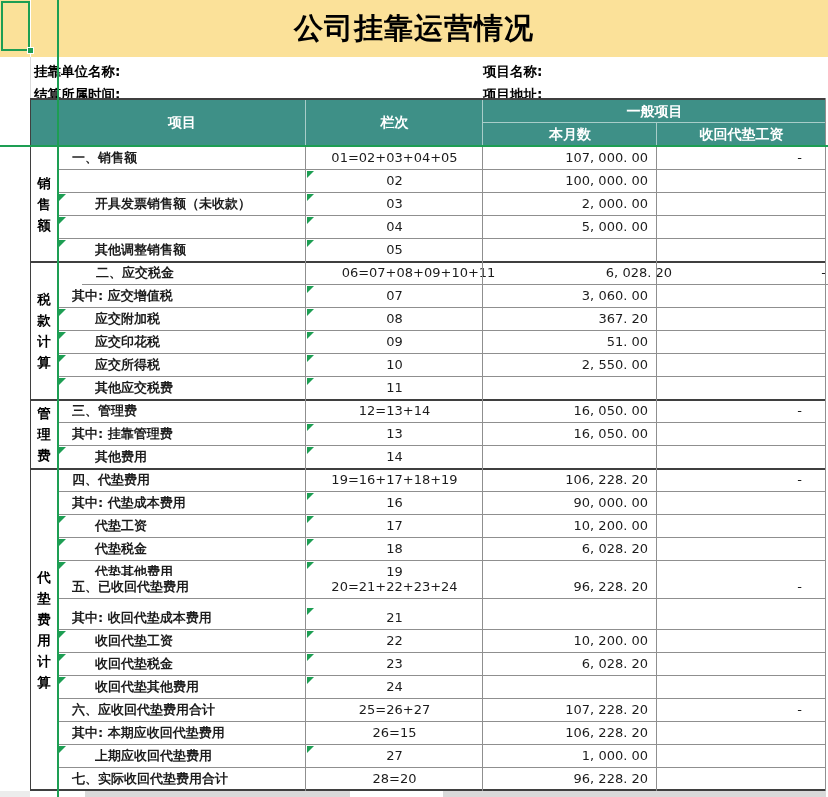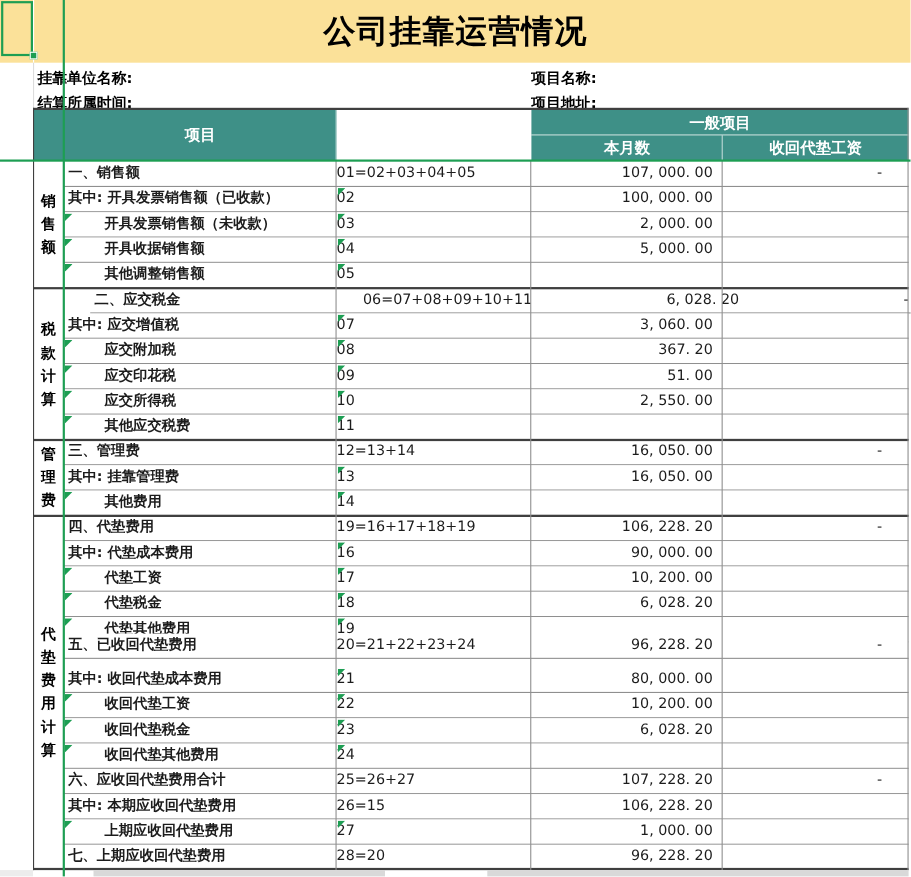--- a/index.html
+++ b/index.html
@@ -20,23 +20,23 @@
   .sel-box{position:absolute;left:1px;top:1px;width:29px;height:50px;border:2px solid #1d9e53;}
   .sel-handle{position:absolute;left:27px;top:47px;width:7px;height:7px;background:#1d9e53;border:1px solid #fff;}
   
   .field{position:absolute;height:18px;line-height:18px;font-size:13.5px;font-weight:700;color:#000;}
   
   .th{position:absolute;background:#3E9087;color:#fff;font-weight:700;font-size:14px;
       display:flex;align-items:center;justify-content:center;}
   
   .row{position:absolute;left:58px;width:768px;height:23px;border-bottom:1px solid #8f8f8f;background:#fff;}
   .c{position:absolute;top:0;height:22px;line-height:22px;font-size:13px;overflow:hidden;white-space:nowrap;}
-  .c-item{left:0;width:248px;padding-left:4px;font-weight:600;}
+  .c-item{left:0;width:248px;padding-left:14px;font-weight:600;}
   .c-item.ind{padding-left:37px;}
-  .c-col{left:248px;width:177px;text-align:left;}
+  .c-col{left:248px;width:177px;text-align:center;}
   .c-month{left:425px;width:174px;text-align:right;padding-right:9px;}
   .c-cum{left:599px;width:169px;text-align:right;padding-right:24px;}
   .tri{position:absolute;top:1px;width:7px;height:7px;background:#1d9e53;
        clip-path:polygon(0 0,100% 0,0 100%);}
   
   .cat{position:absolute;left:30px;width:28px;background:#fff;display:flex;align-items:center;justify-content:center;}
   .cat span{display:block;width:15px;word-break:break-all;line-height:21px;font-size:13.5px;font-weight:700;text-align:center;color:#000;}
   
   .hline{position:absolute;background:#3f3f3f;}
   .vline{position:absolute;background:#8f8f8f;width:1px;}
@@ -56,53 +56,52 @@
   <div class="cell-gap-v"></div>
   <div class="grid-faint"></div>
 
   <div class="field" style="left:34px;top:62px;">挂靠单位名称:</div>
   <div class="field" style="left:483px;top:62px;">项目名称:</div>
   <div class="field" style="left:34px;top:85px;">结算所属时间:</div>
   <div class="field" style="left:483px;top:85px;">项目地址:</div>
 
   <div class="th" style="left:30px;top:100px;width:28px;height:46px;"></div>
   <div class="th" style="left:58px;top:100px;width:248px;height:46px;">项目</div>
+  <div class="th" style="left:306px;top:100px;width:177px;height:46px;">栏次</div>
   <div class="th" style="left:483px;top:100px;width:343px;height:23px;">一般项目</div>
   <div class="th" style="left:483px;top:123px;width:174px;height:23px;">本月数</div>
   <div class="th" style="left:657px;top:123px;width:169px;height:23px;">收回代垫工资</div>
 
   <div class="hsep" style="left:305px;top:100px;width:1px;height:46px;"></div>
   <div class="hsep" style="left:482px;top:100px;width:1px;height:46px;"></div>
   <div class="hsep" style="left:483px;top:122px;width:343px;height:1px;"></div>
   <div class="hsep" style="left:656px;top:123px;width:1px;height:23px;"></div>
 
   <div>
       <div class="row" style="top: 147px;">
         <div class="c c-item">一、销售额</div>
         <div class="c c-col">01=02+03+04+05</div>
         <div class="c c-month">107, 000. 00</div>
         <div class="c c-cum">-</div>
       </div>
       <div class="row" style="top: 170px;">
-        <div class="c c-item">其中: 开具发票销售额（已收款）</div>
         <div class="c c-col">02</div>
         <div class="c c-month">100, 000. 00</div>
         <div class="c c-cum"></div>
         <div class="tri" style="left: 249px;"></div>
       </div>
       <div class="row" style="top: 193px;">
         <div class="c c-item ind">开具发票销售额（未收款）</div>
         <div class="c c-col">03</div>
         <div class="c c-month">2, 000. 00</div>
         <div class="c c-cum"></div>
         <div class="tri" style="left: 1px;"></div>
         <div class="tri" style="left: 249px;"></div>
       </div>
       <div class="row" style="top: 216px;">
-        <div class="c c-item ind">开具收据销售额</div>
         <div class="c c-col">04</div>
         <div class="c c-month">5, 000. 00</div>
         <div class="c c-cum"></div>
         <div class="tri" style="left: 1px;"></div>
         <div class="tri" style="left: 249px;"></div>
       </div>
       <div class="row" style="top: 239px;">
         <div class="c c-item ind">其他调整销售额</div>
         <div class="c c-col">05</div>
         <div class="c c-month"></div>
@@ -215,21 +214,20 @@
       </div>
       <div class="row" style="top: 576px;">
         <div class="c c-item">五、已收回代垫费用</div>
         <div class="c c-col">20=21+22+23+24</div>
         <div class="c c-month">96, 228. 20</div>
         <div class="c c-cum">-</div>
       </div>
       <div class="row" style="top: 607px;">
         <div class="c c-item">其中: 收回代垫成本费用</div>
         <div class="c c-col">21</div>
-        <div class="c c-month">80, 000. 00</div>
         <div class="c c-cum"></div>
         <div class="tri" style="left: 249px;"></div>
       </div>
       <div class="row" style="top: 630px;">
         <div class="c c-item ind">收回代垫工资</div>
         <div class="c c-col">22</div>
         <div class="c c-month">10, 200. 00</div>
         <div class="c c-cum"></div>
         <div class="tri" style="left: 1px;"></div>
         <div class="tri" style="left: 249px;"></div>
@@ -264,31 +262,31 @@
       </div>
       <div class="row" style="top: 745px;">
         <div class="c c-item ind">上期应收回代垫费用</div>
         <div class="c c-col">27</div>
         <div class="c c-month">1, 000. 00</div>
         <div class="c c-cum"></div>
         <div class="tri" style="left: 1px;"></div>
         <div class="tri" style="left: 249px;"></div>
       </div>
       <div class="row" style="top: 768px;">
-        <div class="c c-item">七、上期应收回代垫费用</div>
+        <div class="c c-item">七、实际收回代垫费用合计</div>
         <div class="c c-col">28=20</div>
         <div class="c c-month">96, 228. 20</div>
         <div class="c c-cum"></div>
       </div>
     </div>
   <div>
       <div class="cat" style="top: 147px; height: 115px;">
         <span>销售额</span>
       </div>
-      <div class="cat" style="top: 262px; height: 138px; font-family: Liberation Serif, serif;">
+      <div class="cat" style="top: 262px; height: 138px;">
         <span>税款计算</span>
       </div>
       <div class="cat" style="top: 400px; height: 69px;">
         <span>管理费</span>
       </div>
       <div class="cat" style="top: 469px; height: 322px;">
         <span>代垫费用计算</span>
       </div>
     </div>
   <div>

